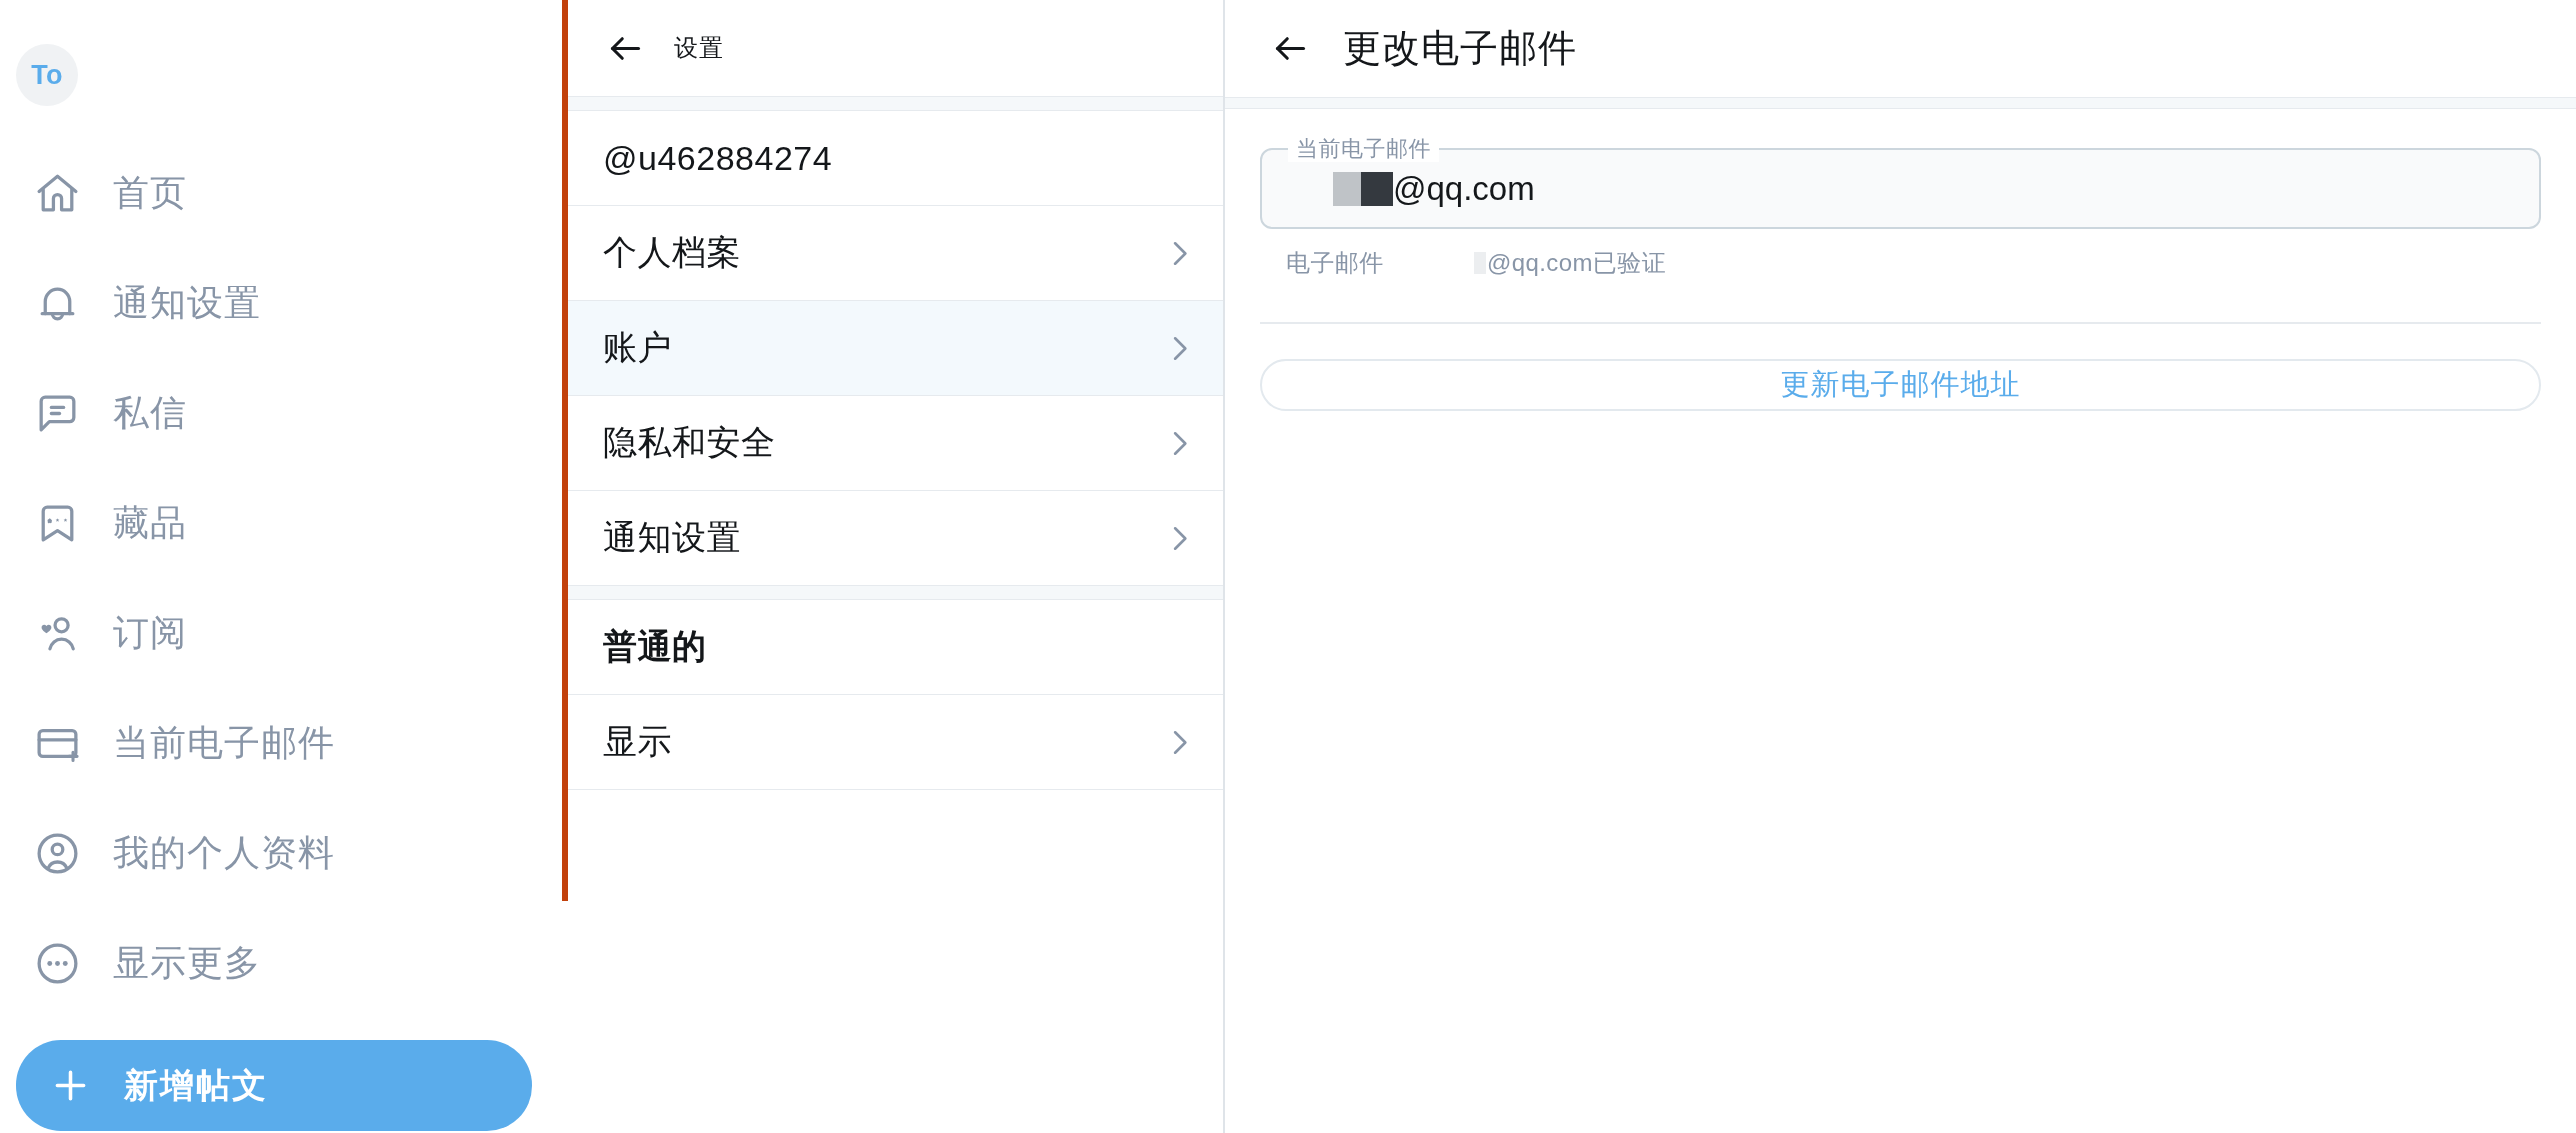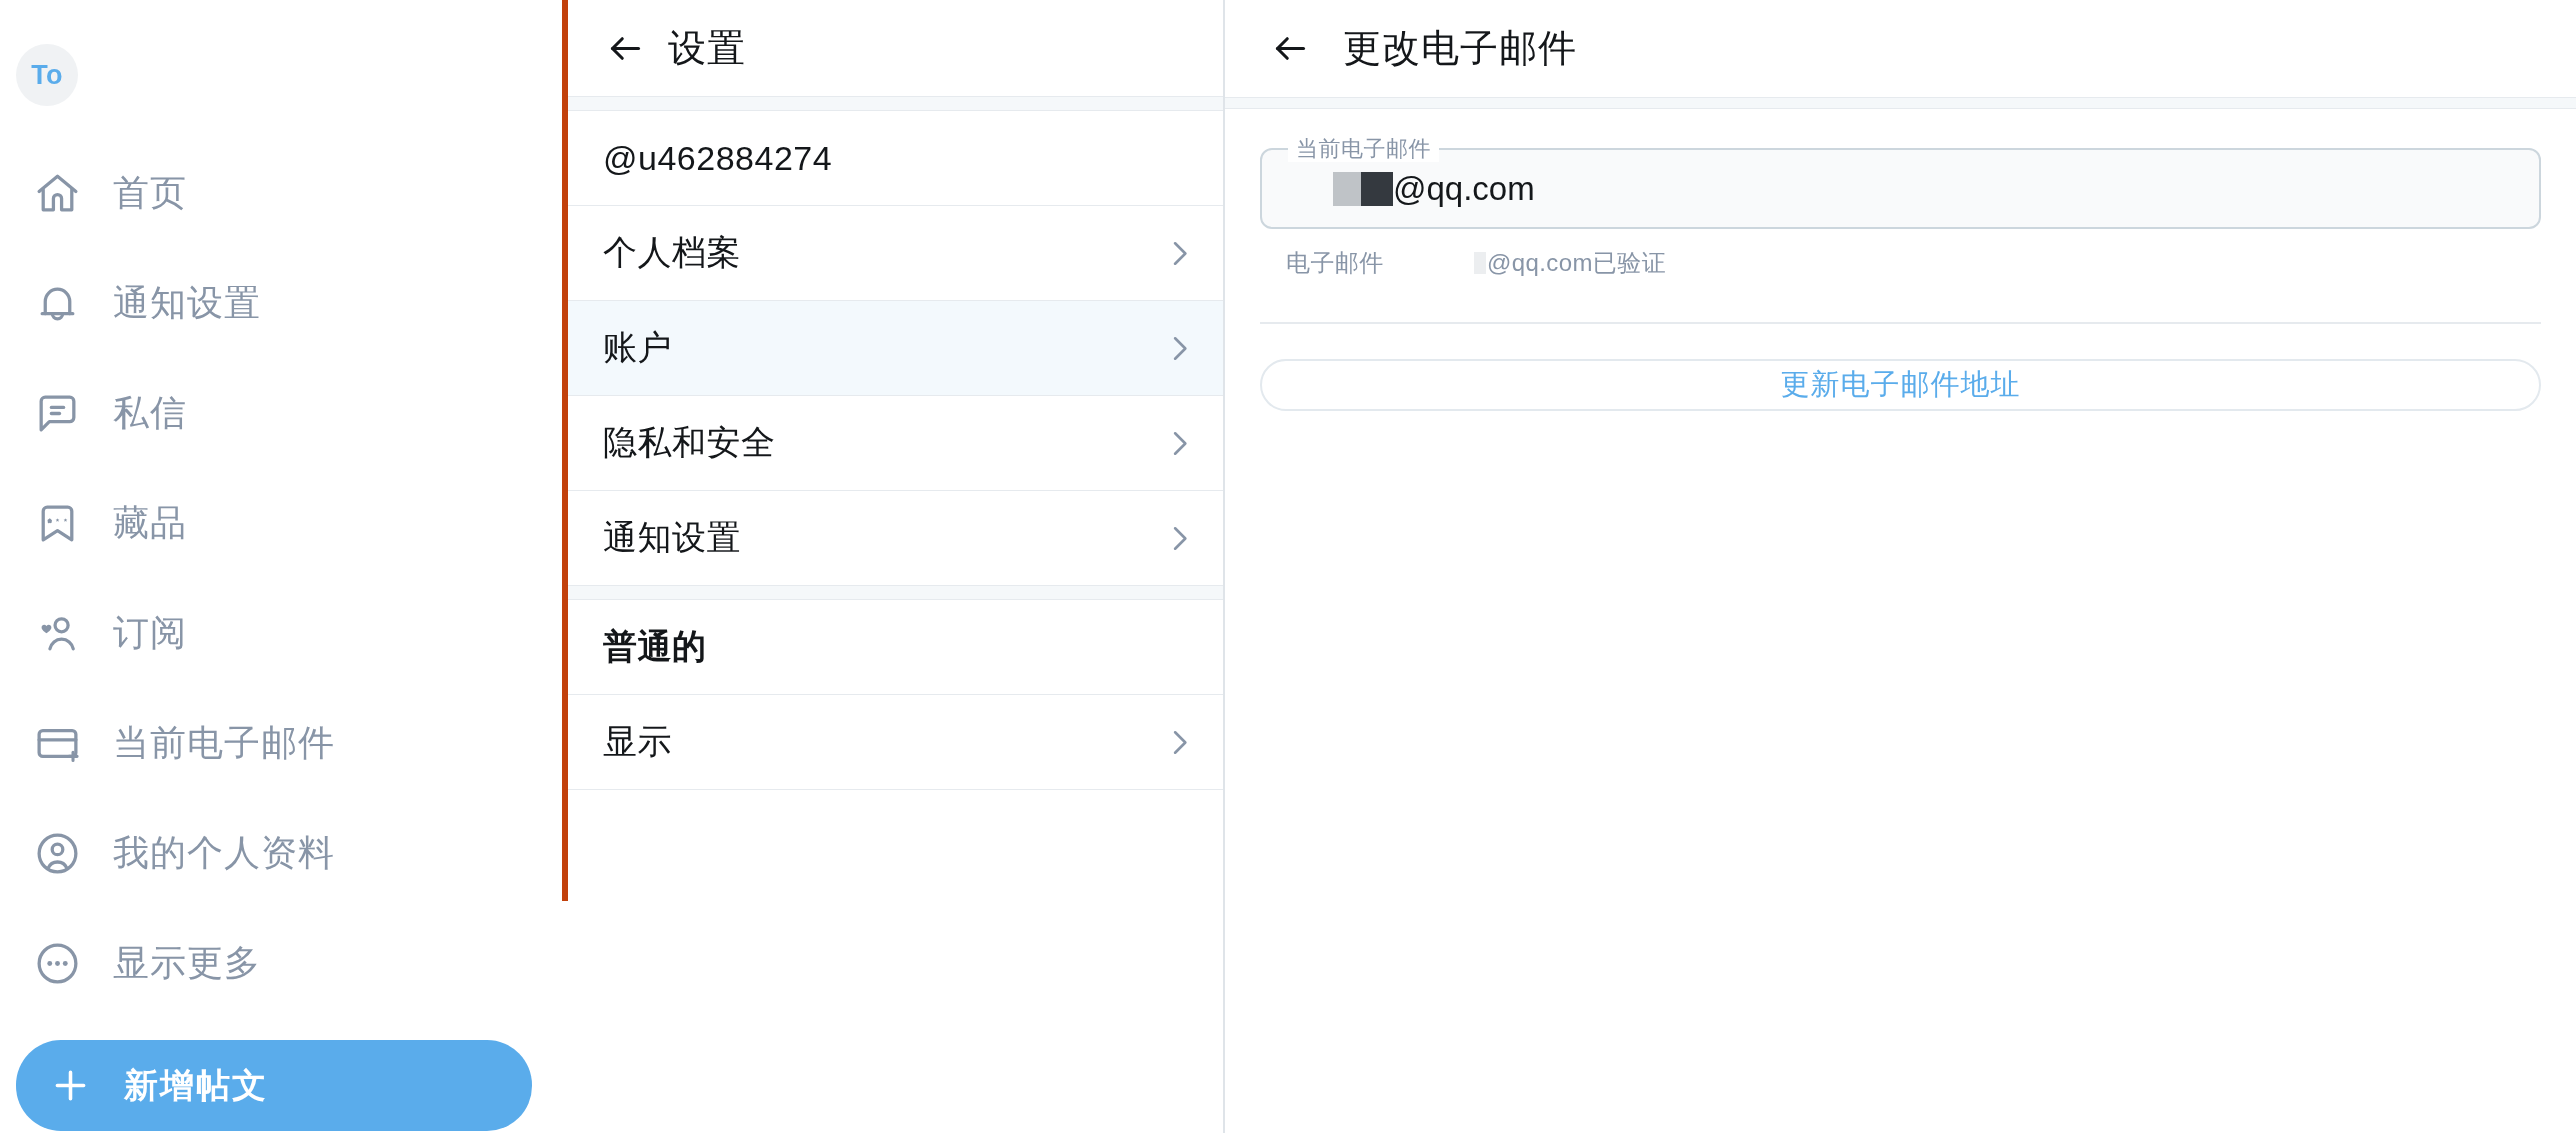--- a/index.html
+++ b/index.html
@@ -65,22 +65,22 @@
   .s-header {
     height: 97px; display: flex; align-items: center;
     padding-left: 35px; border-bottom: 1px solid #e6eaee;
   }
   .backarrow {
     width: 45px; height: 45px; flex: 0 0 45px;
     display: flex; align-items: center; justify-content: center;
     color: #14171a; cursor: pointer;
   }
   .s-header .title {
-    font-size: 38px; color: #14171a; font-weight: 400;
-    margin-left: 20px; letter-spacing: 1px;
+    font-size: 24px; color: #14171a; font-weight: 400;
+    margin-left: 26px; letter-spacing: 1px;
   }
   .spacer-band { height: 14px; background: #f5f8fa; border-bottom: 1px solid #e6eaee; }
   .s-row {
     height: 95px; display: flex; align-items: center;
     padding: 0 26px 0 35px;
     border-bottom: 1px solid #e6eaee;
     cursor: pointer; background: #ffffff;
   }
   .s-row .rlbl { font-size: 34px; color: #14171a; letter-spacing: 0.5px; flex: 1; }
   .s-row.plain { cursor: default; }

